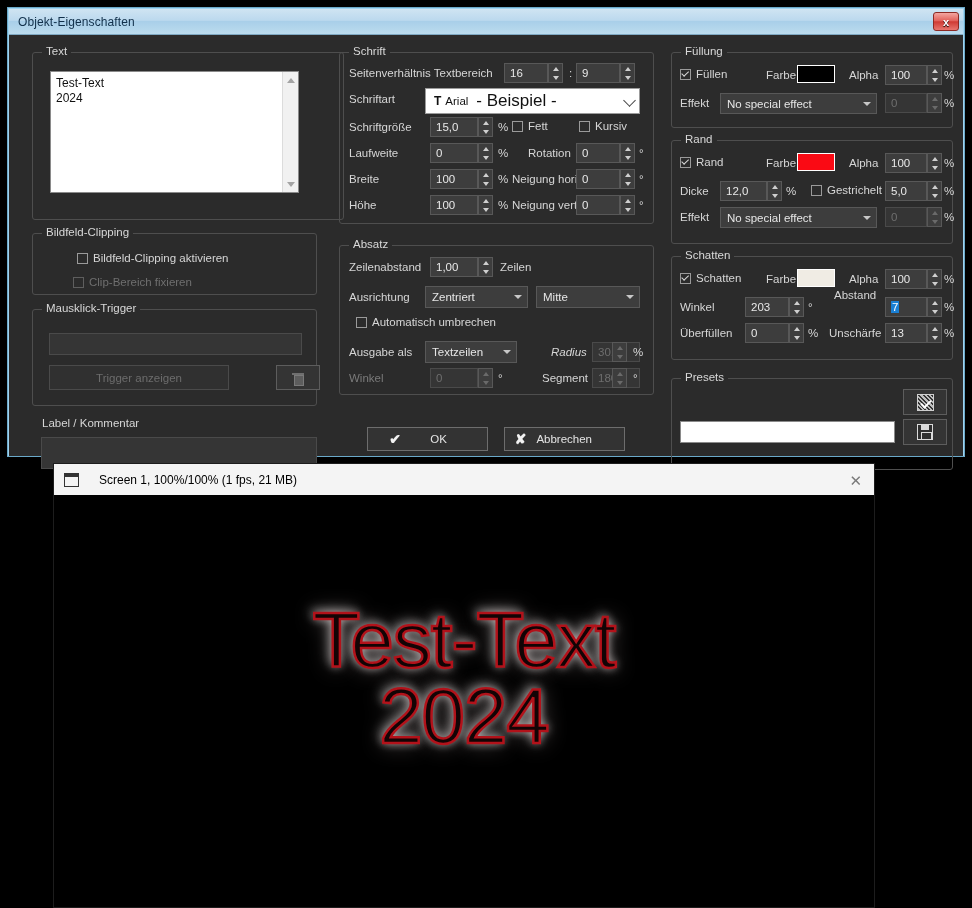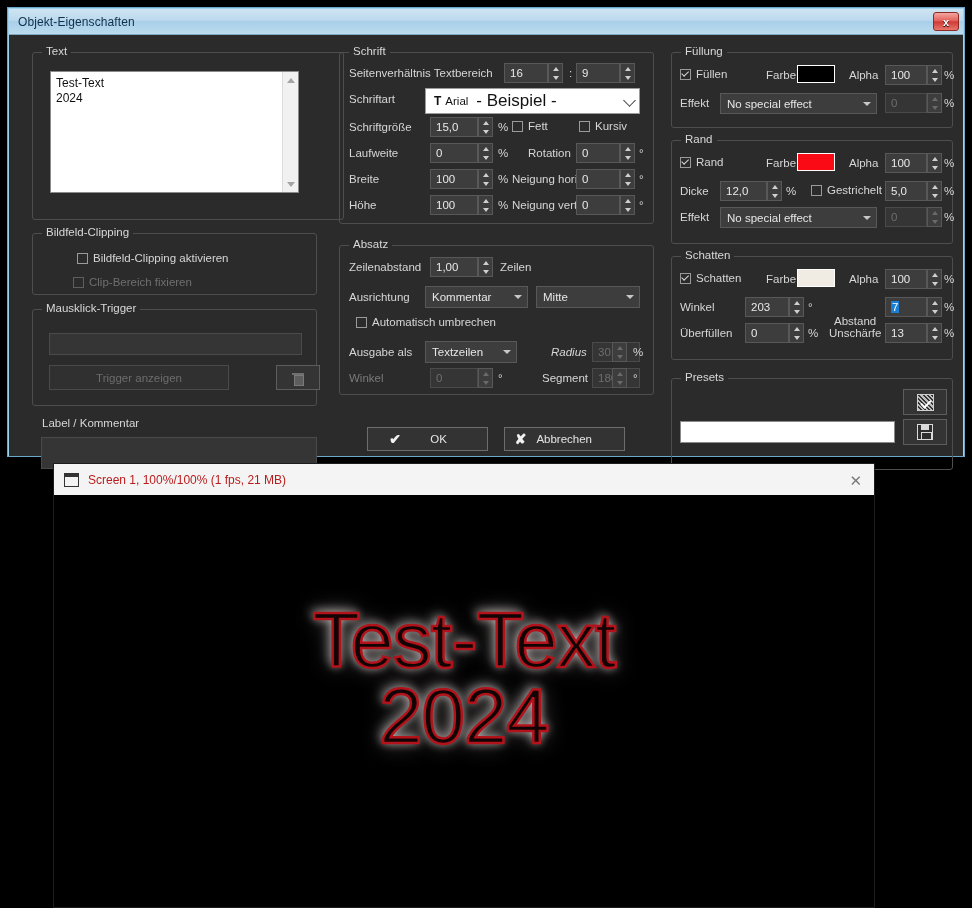--- a/index.html
+++ b/index.html
@@ -232,21 +232,21 @@
     border: 1px solid #1d1d1d;
   }
   .pv-title {
     height: 31px;
     background: #f4f4f4;
     display: flex; align-items: center;
     padding: 0 10px;
     position: relative;
   }
   .pv-title .tt {
-    font-size: 12px; color: #b91c1c; margin-left: 9px;
+    font-size: 12px; color: #000000; margin-left: 20px;
   }
   .pv-close {
     position: absolute; right: 12px; top: 50%; transform: translateY(-50%);
     font-size: 15px; color: #7a7a7a; cursor: pointer; line-height: 1;
   }
   .pv-canvas {
     position: absolute; left: 0; right: 0; top: 31px; bottom: 0;
     background: #000;
     display: flex; flex-direction: column;
     align-items: center; justify-content: center;
@@ -454,21 +454,21 @@
       <div class="lbl" style="left:9px; top:15px;">Zeilenabstand</div>
       <div class="field" style="left:90px; top:11px; width:48px;">1,00</div>
       <div class="spin" style="left:138px; top:11px;">
           <div class="up"></div>
           <div class="dn"></div>
         </div>
       <div class="unit" style="left:160px; top:15px;">Zeilen</div>
 
       <div class="lbl" style="left:9px; top:45px;">Ausrichtung</div>
       <div class="combo" style="left:85px; top:40px; width:103px; height:22px;">
-        <span>Kommentar</span>
+        <span>Zentriert</span>
         <span class="arrow"></span>
       </div>
       <div class="combo" style="left:196px; top:40px; width:104px; height:22px;">
         <span>Mitte</span>
         <span class="arrow"></span>
       </div>
 
       <div class="cbx" style="left:16px; top:70px;">
         <span class="box"></span>
         <span>Automatisch umbrechen</span>
@@ -604,21 +604,21 @@
         </div>
       <div class="unit" style="left:272px; top:16px;">%</div>
 
       <div class="lbl" style="left:8px; top:44px;">Winkel</div>
       <div class="field" style="left:73px; top:40px; width:44px;">203</div>
       <div class="spin" style="left:117px; top:40px;">
           <div class="up"></div>
           <div class="dn"></div>
         </div>
       <div class="unit" style="left:136px; top:44px;">°</div>
-      <div class="lbl" style="left:162px; top:58px;">Abstand</div>
+      <div class="lbl" style="left:162px; top:32px;">Abstand</div>
       <div class="field" style="left:213px; top:40px; width:42px;">
         <span class="sel">7</span>
       </div>
       <div class="spin" style="left:255px; top:40px;">
           <div class="up"></div>
           <div class="dn"></div>
         </div>
       <div class="unit" style="left:272px; top:44px;">%</div>
 
       <div class="lbl" style="left:8px; top:70px;">Überfüllen</div>

